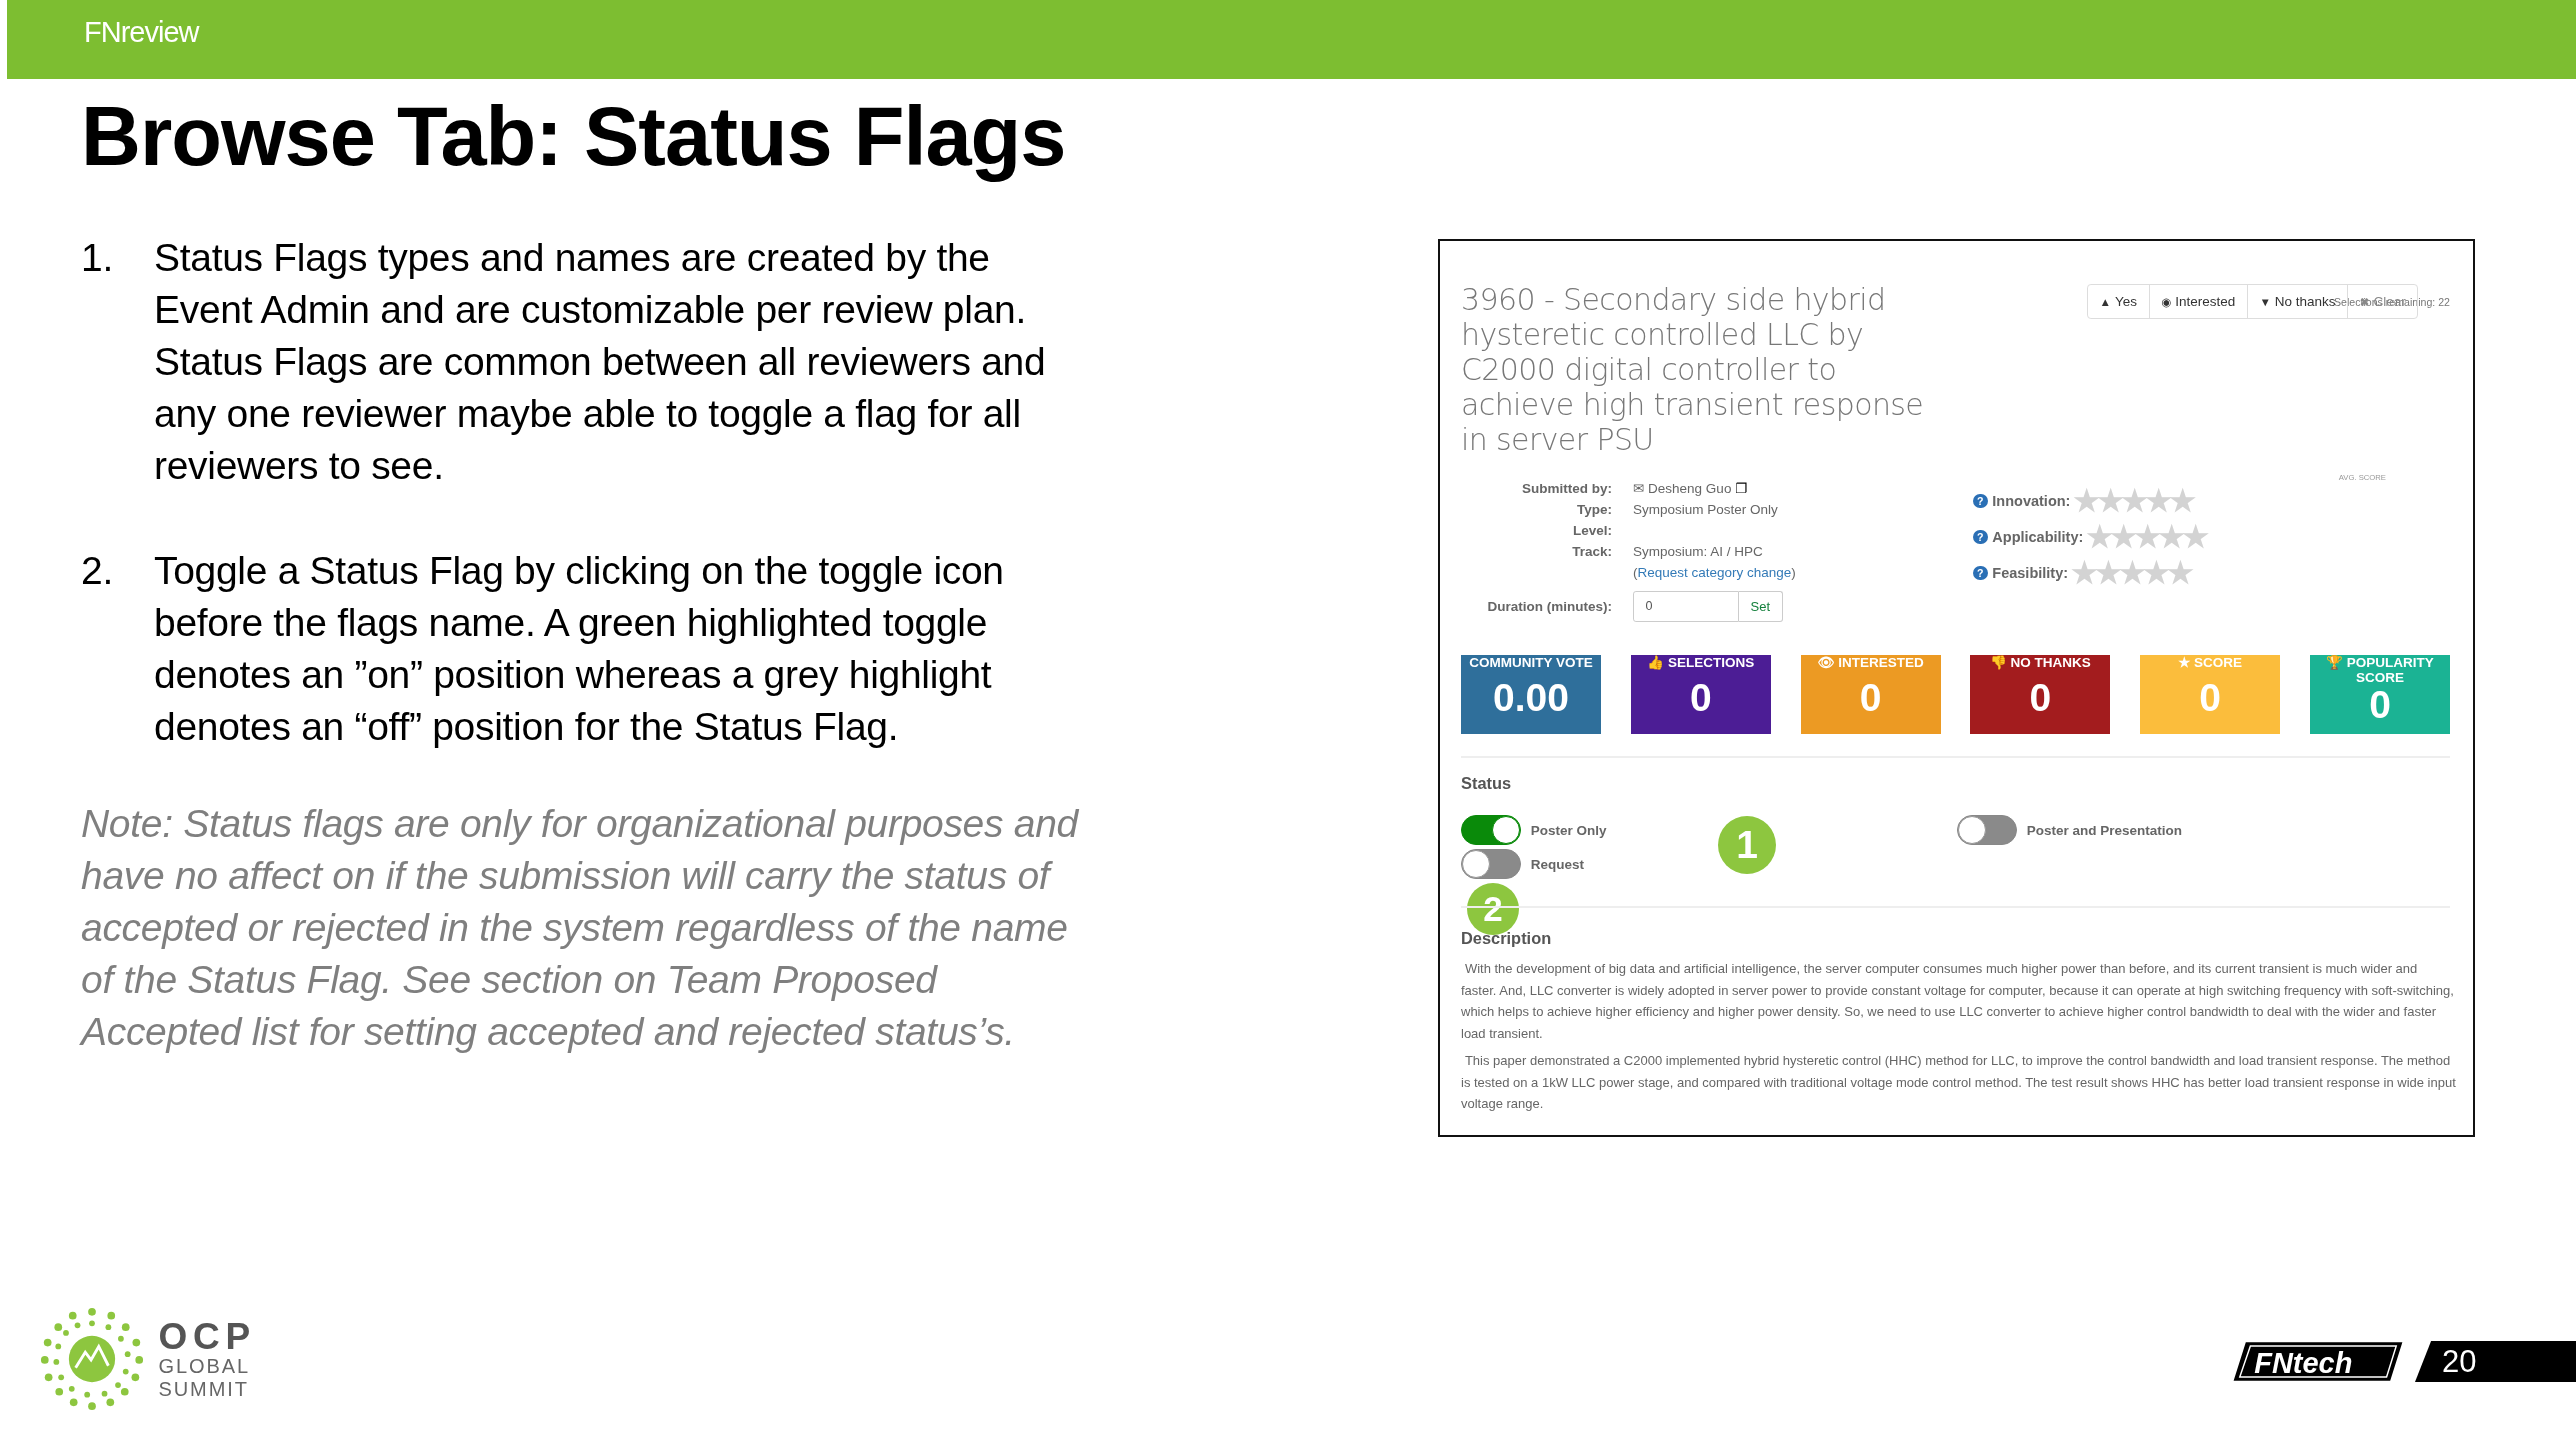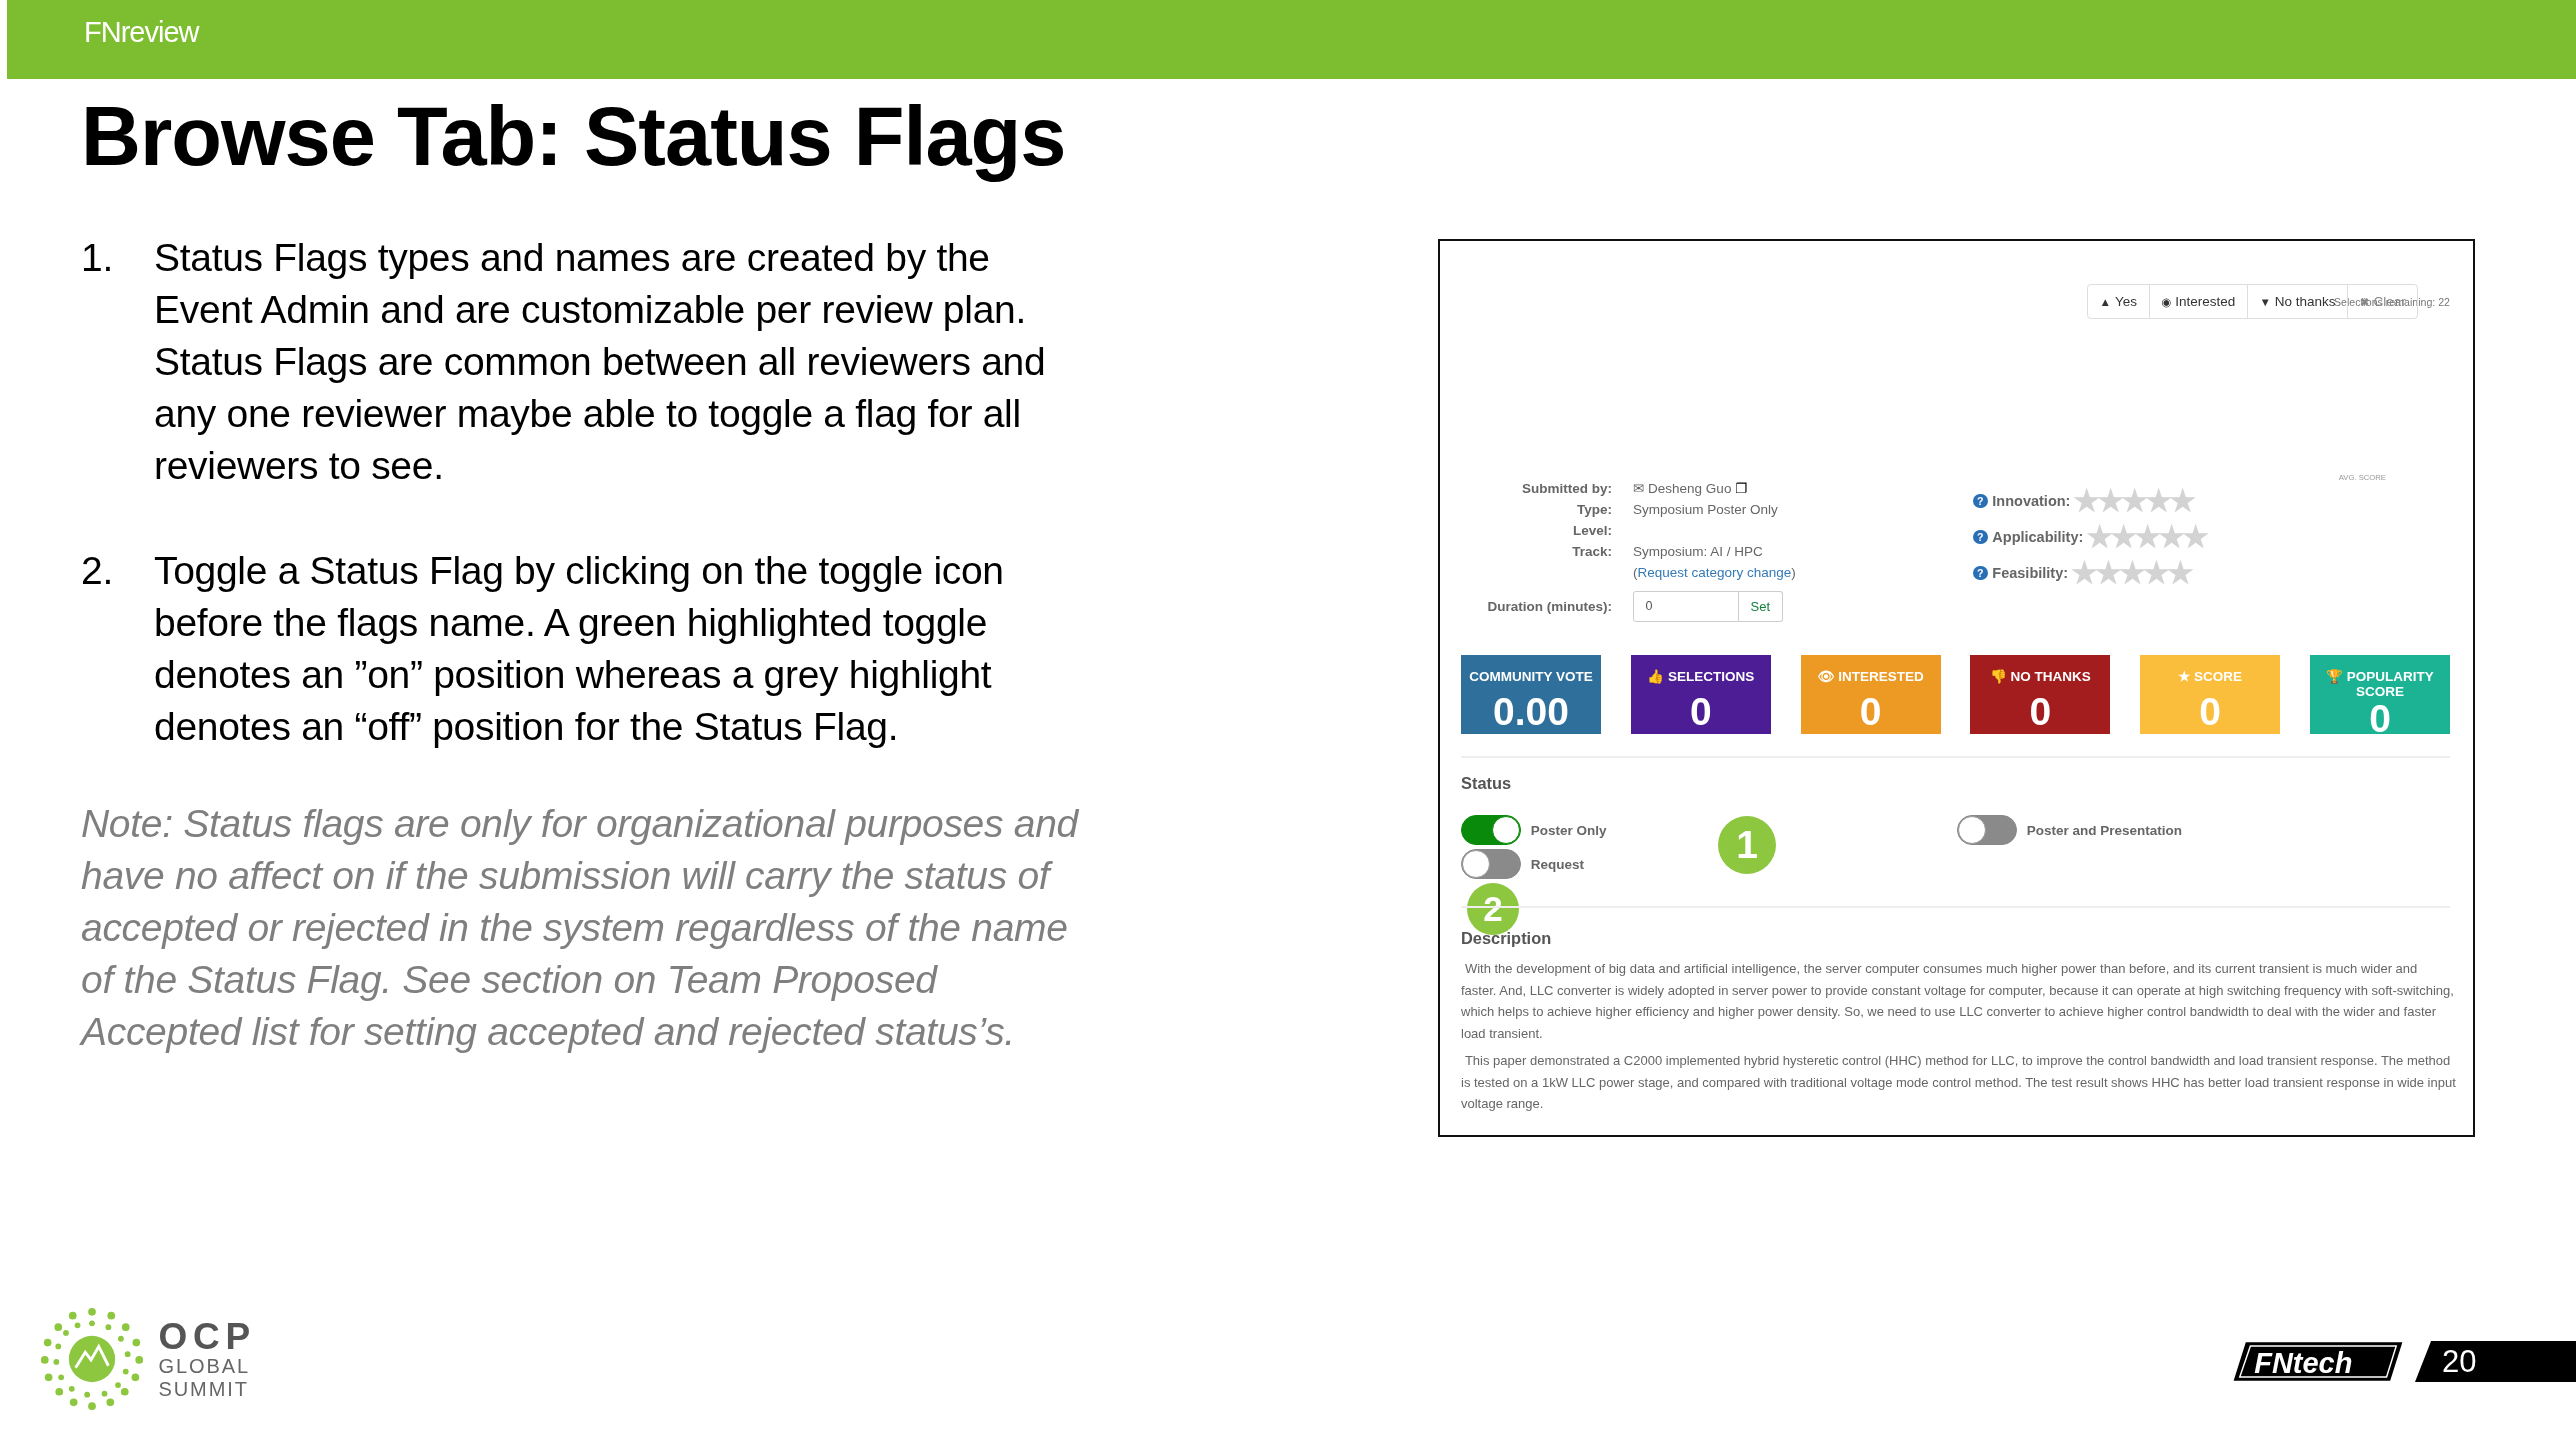--- a/index.html
+++ b/index.html
@@ -35,21 +35,21 @@
   .dur-input { width: 106px; height: 31px; border: 1px solid #ccc; border-radius: 2.9px 0 0 2.9px; font-size: 12.6px; color: #555; padding: 0 11.6px; display: flex; align-items: center; }
   .dur-set { height: 31px; padding: 0 11.6px; border: 1px solid #ccc; border-left: none; border-radius: 0 2.9px 2.9px 0; font-size: 13px; color: #15803d; display: flex; align-items: center; }
 
   .avg { position: absolute; right: 87px; top: 232px; font-size: 7.7px; color: #999; }
   .ratings { position: absolute; left: 533px; top: 242px; }
   .ratings .r { display: flex; align-items: center; height: 36px; font-size: 14.5px; font-weight: bold; color: #666; }
   .ratings .q { width: 14.5px; height: 14.5px; border-radius: 50%; background: #2a6fb5; color: #fff; font-size: 10.6px; display: inline-flex; align-items: center; justify-content: center; margin-right: 4.8px; }
   .ratings .stars { color: #d3d3d3; font-size: 30px; letter-spacing: -2.9px; margin-left: 2.9px; line-height: 1; }
 
   .stats { position: absolute; left: 21px; top: 414px; width: 989px; display: flex; justify-content: space-between; }
-  .stat { width: 140px; height: 79px; color: #fff; text-align: center; padding-top: 15px; }
+  .stat { width: 140px; height: 79px; color: #fff; text-align: center; padding-top: 1px; }
   .stat .lab { font-size: 13.5px; font-weight: bold; line-height: 14.5px; }
   .stat .v { font-size: 39px; font-weight: bold; line-height: 39px; margin-top: 7.7px; }
   .stat.two .v { margin-top: 0; }
 
   .divider { position: absolute; left: 21px; width: 989px; height: 1.9px; background: #eee; }
   .status-h { position: absolute; left: 21px; top: 533px; font-size: 16.4px; font-weight: bold; color: #555; }
   .toggle-row { position: absolute; display: flex; align-items: center; gap: 9.7px; font-size: 13.5px; font-weight: bold; color: #666; }
   .tog { width: 60px; height: 30px; border-radius: 15.5px; position: relative; border: 1px solid #888; }
   .tog.on { background: #0a8a0a; border-color: #0a8a0a; }
   .tog.off { background: #8a8a8a; }
@@ -88,20 +88,21 @@
   <li>
     <span class="num">2.</span>
     <span>Toggle a Status Flag by clicking on the toggle icon before the flags name.  A green highlighted toggle denotes an ”on” position whereas a grey highlight denotes an “off” position for the Status Flag.</span>
   </li>
 </ol>
 
 <p class="note">Note: Status flags are only for organizational purposes and have no affect on if the submission will carry the status of accepted or rejected in the system regardless of the name of the Status Flag.  See section on Team Proposed Accepted list for setting accepted and rejected status’s.</p>
 
 <div class="panel">
   <div class="sel-rem">Selections remaining: 22</div>
+  <div class="sub-title">3960 - Secondary side hybrid hysteretic controlled LLC by C2000 digital controller to achieve high transient response in server PSU</div>
 
   <div class="btn-group">
     <div class="b">
       <span class="ic">▲</span>
       <span>Yes</span>
     </div>
     <div class="b">
       <span class="ic">◉</span>
       <span>Interested</span>
     </div>

